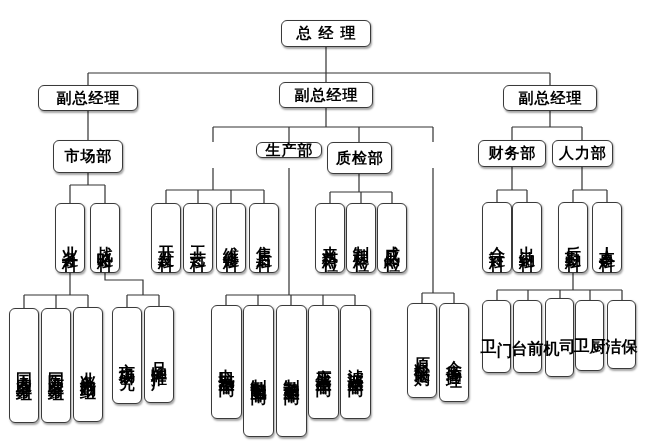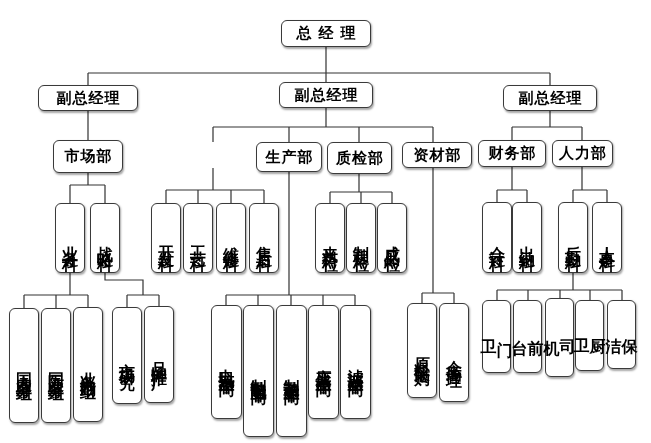--- a/index.html
+++ b/index.html
@@ -67,28 +67,25 @@
   <div class="node h" style="left:279px;top:82px;width:94px;height:26px">
       <span class="lbl">副总经理</span>
     </div>
   <div class="node h" style="left:503px;top:85px;width:94px;height:26px">
       <span class="lbl">副总经理</span>
     </div>
 
   <div class="node h" style="left:53px;top:140px;width:70px;height:33px">
       <span class="lbl">市场部</span>
     </div>
-  <div class="node h" style="left:256px;top:142px;width:66px;height:30px">
+  <div class="node h" style="left:256px;top:142px;width:66px;height:16px">
       <span class="lbl">生产部</span>
     </div>
   <div class="node h" style="left:327px;top:142px;width:65px;height:32px">
       <span class="lbl">质检部</span>
-    </div>
-  <div class="node h" style="left:402px;top:142px;width:70px;height:26px">
-      <span class="lbl">资材部</span>
     </div>
   <div class="node h" style="left:478px;top:140px;width:68px;height:27px">
       <span class="lbl">财务部</span>
     </div>
   <div class="node h" style="left:552px;top:140px;width:61px;height:27px">
       <span class="lbl">人力部</span>
     </div>
 
   <div class="node v" style="left:55px;top:203px;width:30px;height:70px">
       <span class="lbl" style="--ls:5px">业务科</span>

